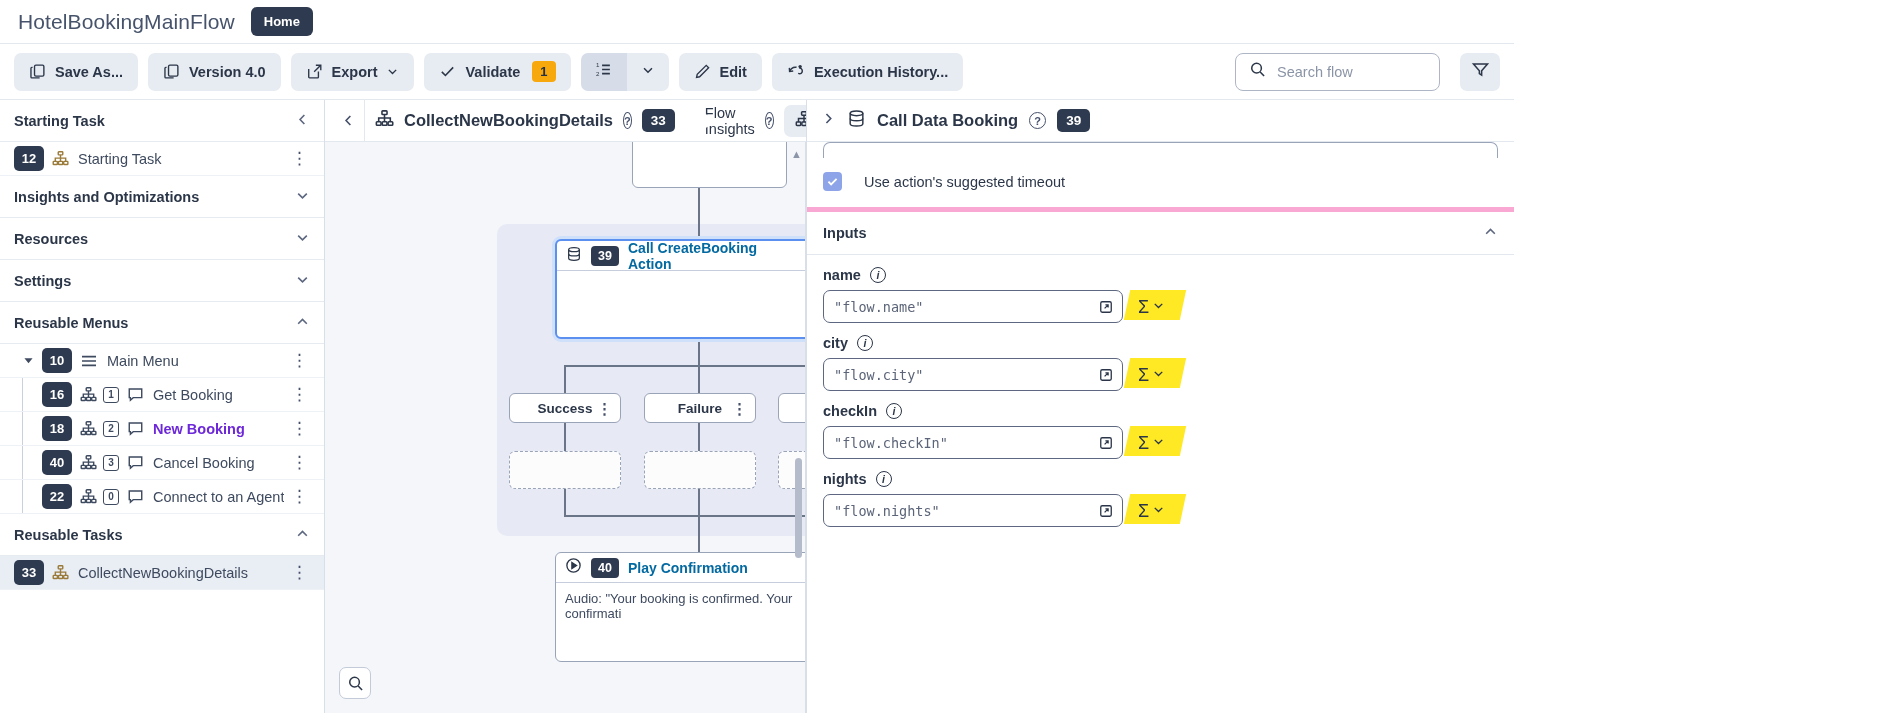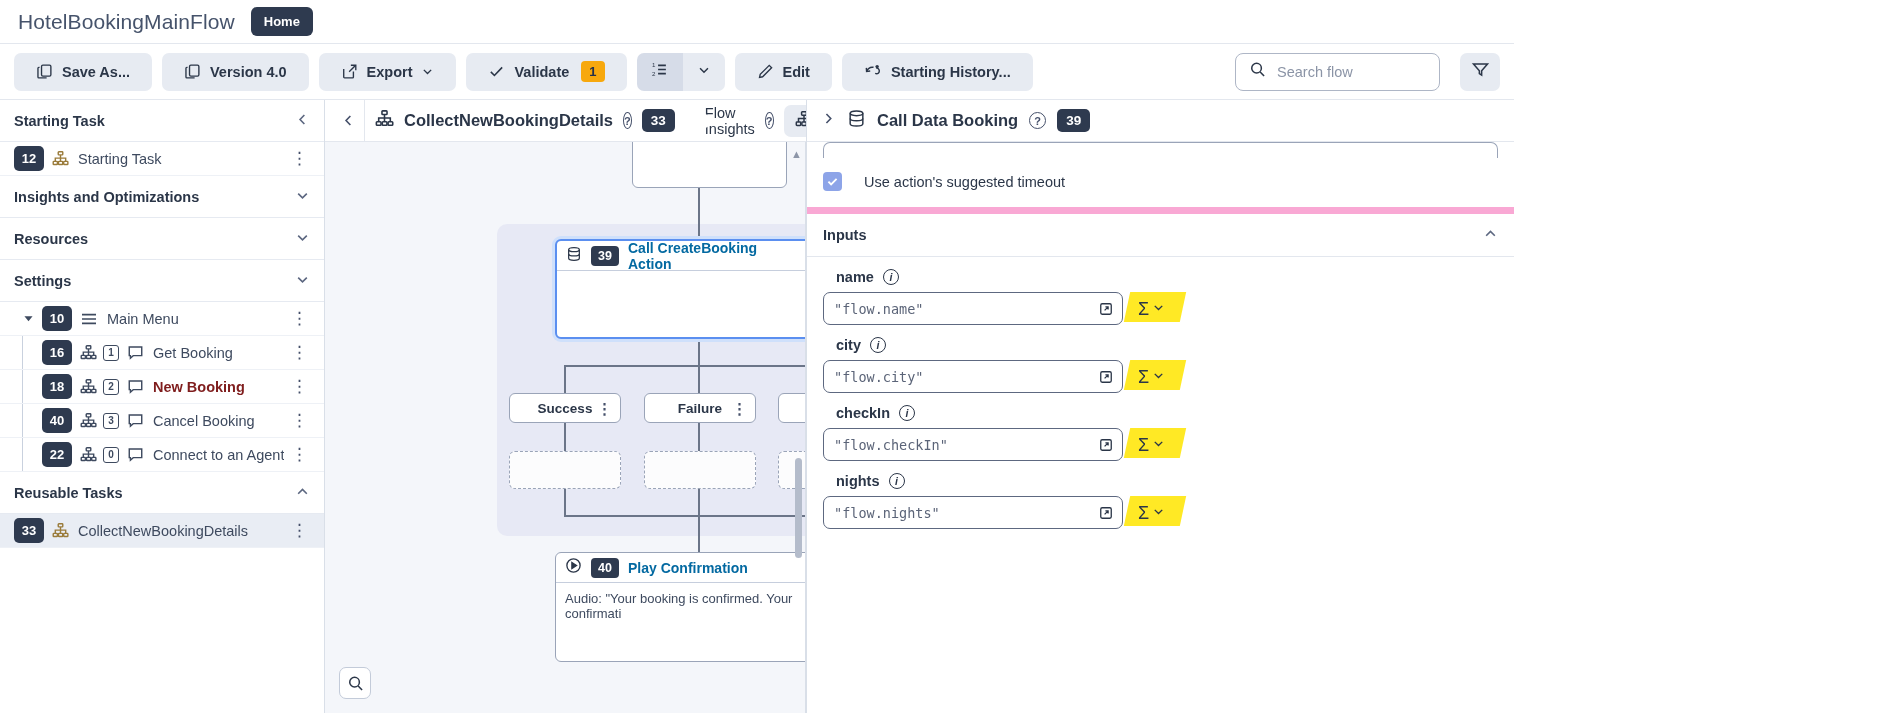--- a/index.html
+++ b/index.html
@@ -35,21 +35,21 @@
   
   .toolbar {
     height: 56px; min-height: 56px;
     display: flex; align-items: center; gap: 10px;
     padding: 0 14px;
     border-bottom: 1px solid #e3e7ee;
     background: #fff;
   }
   .tbtn {
     display: flex; align-items: center; gap: 9px;
-    height: 38px; padding: 0 22px;
+    height: 38px; padding: 0 15px;
     background: #e7ebf2; border: none; border-radius: 7px;
     font-size: 14.5px; font-weight: bold; color: #2b3648;
     cursor: pointer; white-space: nowrap;
     font-family: "Liberation Sans", sans-serif;
   }
   .tbtn svg { display: block; }
   .badge-amber {
     background: #f7a80d; color: #23304a;
     font-size: 13px; font-weight: bold;
     border-radius: 4px; padding: 3px 8px; margin-left: 3px;
@@ -111,21 +111,21 @@
   }
   .row.sel { background: #e9edf4; }
   .num {
     background: #2e3a4f; color: #fff;
     font-size: 13px; font-weight: bold;
     border-radius: 5px; min-width: 30px; height: 25px;
     display: flex; align-items: center; justify-content: center;
     padding: 0 5px;
   }
   .row .label { margin-left: 9px; white-space: nowrap; overflow: hidden; }
-  .row .label.bold { font-weight: bold; color: #7f1d1d; }
+  .row .label.bold { font-weight: bold; color: #6d28d9; }
   .kebab {
     margin-left: auto; color: #45506a; font-size: 17px;
     line-height: 1; letter-spacing: 0; cursor: pointer; padding: 0 2px;
   }
   .tree-ind { width: 28px; display: flex; align-items: center; justify-content: center; }
   .tree-line {
     position: absolute; left: 22px; top: 0; bottom: 0; width: 1px; background: #c9d1de;
   }
   .icn { display: inline-flex; align-items: center; margin-left: 8px; }
   .sq {
@@ -239,27 +239,27 @@
   }
   .chk-row { display: flex; align-items: center; gap: 22px; padding: 14px 16px 16px; }
   .chk {
     width: 19px; height: 19px; border-radius: 4px; background: #8da4e8;
     display: flex; align-items: center; justify-content: center; cursor: pointer;
   }
   .chk-label { font-size: 14.5px; color: #2b3648; }
   .sec-bar {
     display: flex; align-items: center;
     padding: 12px 16px;
-    border-top: 7px solid #f9a8d4; border-bottom: 1px solid #e3e7ee;
+    border-top: 5px solid #f9a8d4; border-bottom: 1px solid #e3e7ee;
     font-size: 14.5px; font-weight: bold; color: #2b3648; cursor: pointer;
   }
   .sec-bar .chev { margin-left: auto; color: #5c6780; }
   .field-block { padding: 12px 16px 0; }
   .field-label-row { display: flex; align-items: center; gap: 9px; margin-bottom: 7px; }
-  .field-label { font-size: 14.5px; font-weight: bold; color: #2b3648; margin-left: 13px; }
+  .field-label { font-size: 14.5px; font-weight: bold; color: #2b3648; }
   .info-i {
     width: 16px; height: 16px; border: 1.5px solid #2b3648; border-radius: 50%;
     display: inline-flex; align-items: center; justify-content: center;
     font-size: 10.5px; font-weight: bold; font-style: italic; color: #2b3648; cursor: pointer;
   }
   .field-row { display: flex; align-items: center; gap: 10px; }
   .field-input {
     flex: 1; max-width: 300px; height: 33px;
     border: 1px solid #5d6880; border-radius: 7px; background: #fff;
     display: flex; align-items: center; padding: 0 10px;
@@ -368,21 +368,21 @@
 
     <div class="tbtn">
       <span>
         <svg width="18" height="18" viewBox="0 0 20 20" fill="none" stroke="#2b3648" stroke-width="1.6">
           <path d="M3 9.2c1.4-3.2 4.6-5 7.6-4.4"></path>
           <path d="M2.6 5.4 2.9 9.4l4-.5"></path>
           <path d="M12.4 11.6c2.6 1.1 4.6-.2 4.6-2.6 0-2.1-1.6-3.6-3.7-3.6"></path>
           <circle cx="14.6" cy="4" r="1.9" fill="#2b3648" stroke="none"></circle>
         </svg>
       </span>
-      <span>Starting History...</span>
+      <span>Execution History...</span>
     </div>
 
     <div class="spacer"></div>
 
     <div class="search-box">
       <span>
         <svg width="17" height="17" viewBox="0 0 18 18" fill="none" stroke="#3a4considerations">
           <circle cx="8" cy="7.6" r="5.1" stroke="#2b3648" stroke-width="1.6" fill="none"></circle>
           <path d="M11.8 11.6 16 15.8" stroke="#2b3648" stroke-width="1.6"></path>
         </svg>
@@ -447,20 +447,28 @@
 
       <div class="sec-head">
         <span>Settings</span>
         <span class="chev">
           <svg width="15" height="15" viewBox="0 0 16 16" fill="none" stroke="#5c6780" stroke-width="1.7">
               <path d="M3.4 6 8 10.6 12.6 6"></path>
             </svg>
         </span>
       </div>
 
+      <div class="sec-head">
+        <span>Reusable Menus</span>
+        <span class="chev">
+          <svg width="15" height="15" viewBox="0 0 16 16" fill="none" stroke="#5c6780" stroke-width="1.7">
+              <path d="M3.4 10.4 8 5.8l4.6 4.6"></path>
+            </svg>
+        </span>
+      </div>
 
       <div class="row">
         <span class="tree-ind">
           <svg width="11" height="11" viewBox="0 0 12 12" fill="#3e4a5f">
               <path d="M1.6 3.6h8.8L6 9z"></path>
             </svg>
         </span>
         <span class="num">10</span>
         <span class="icn">
           <svg width="18" height="16" viewBox="0 0 18 16" stroke="#3e4a5f" stroke-width="1.7">

